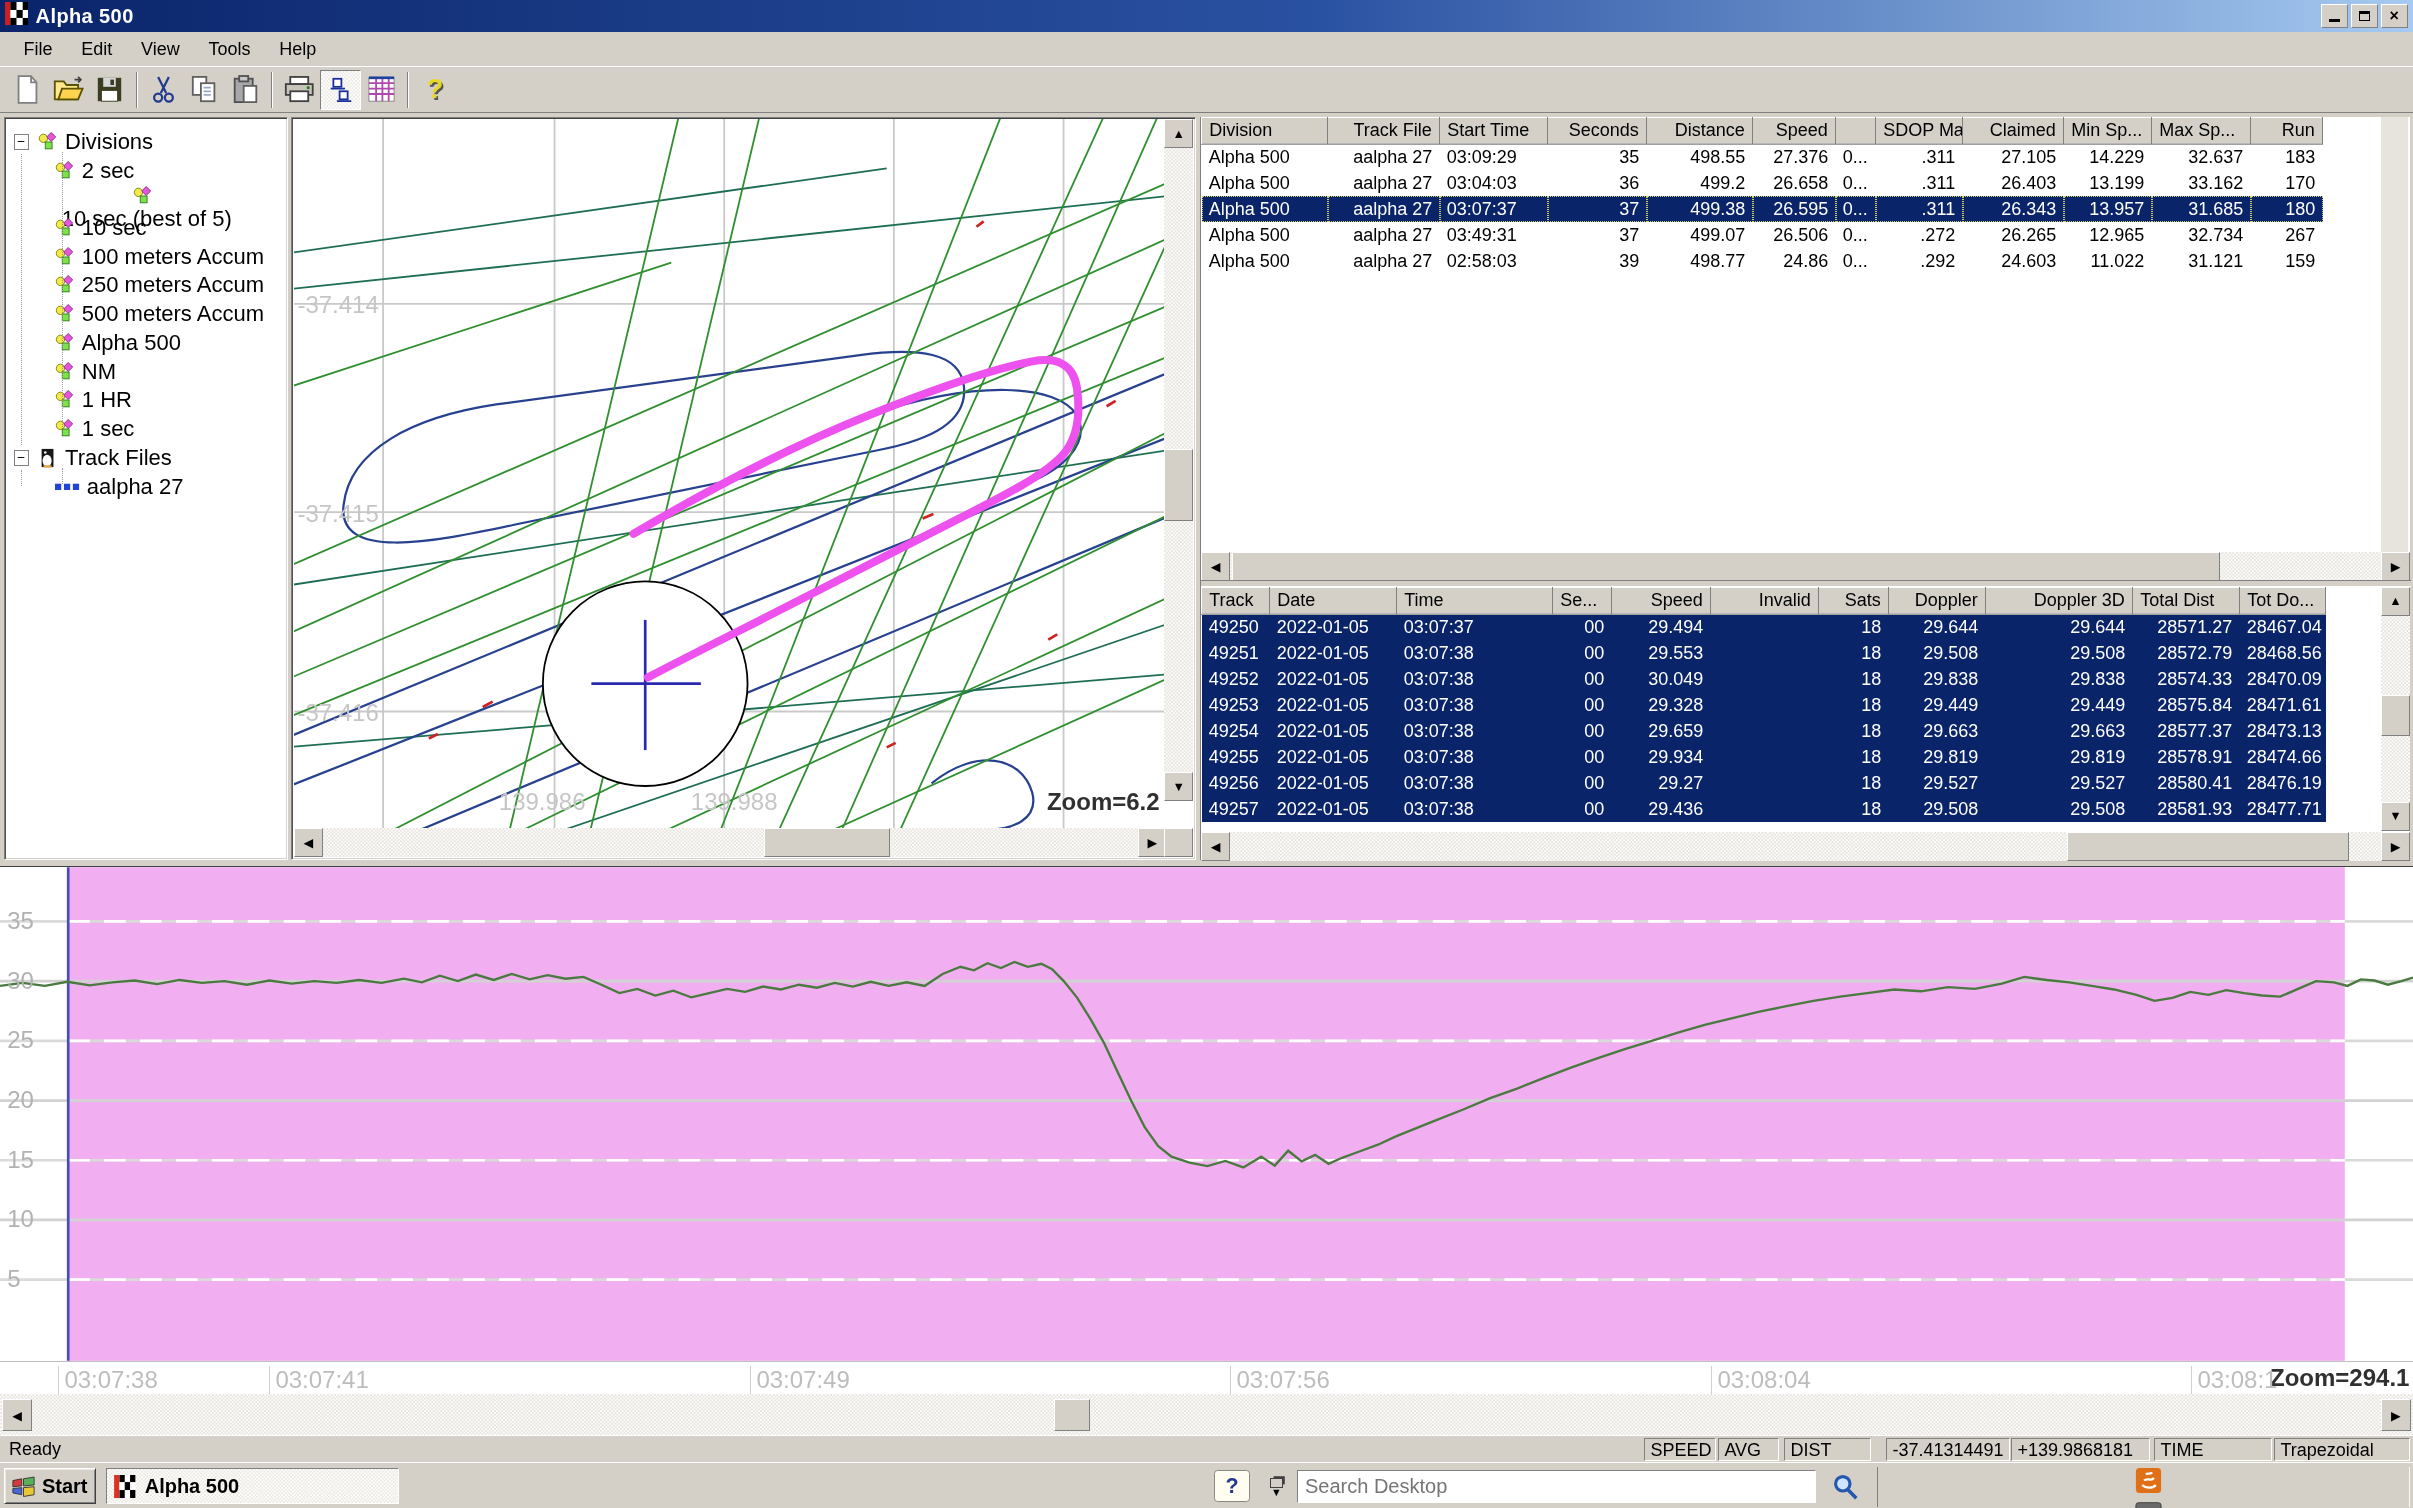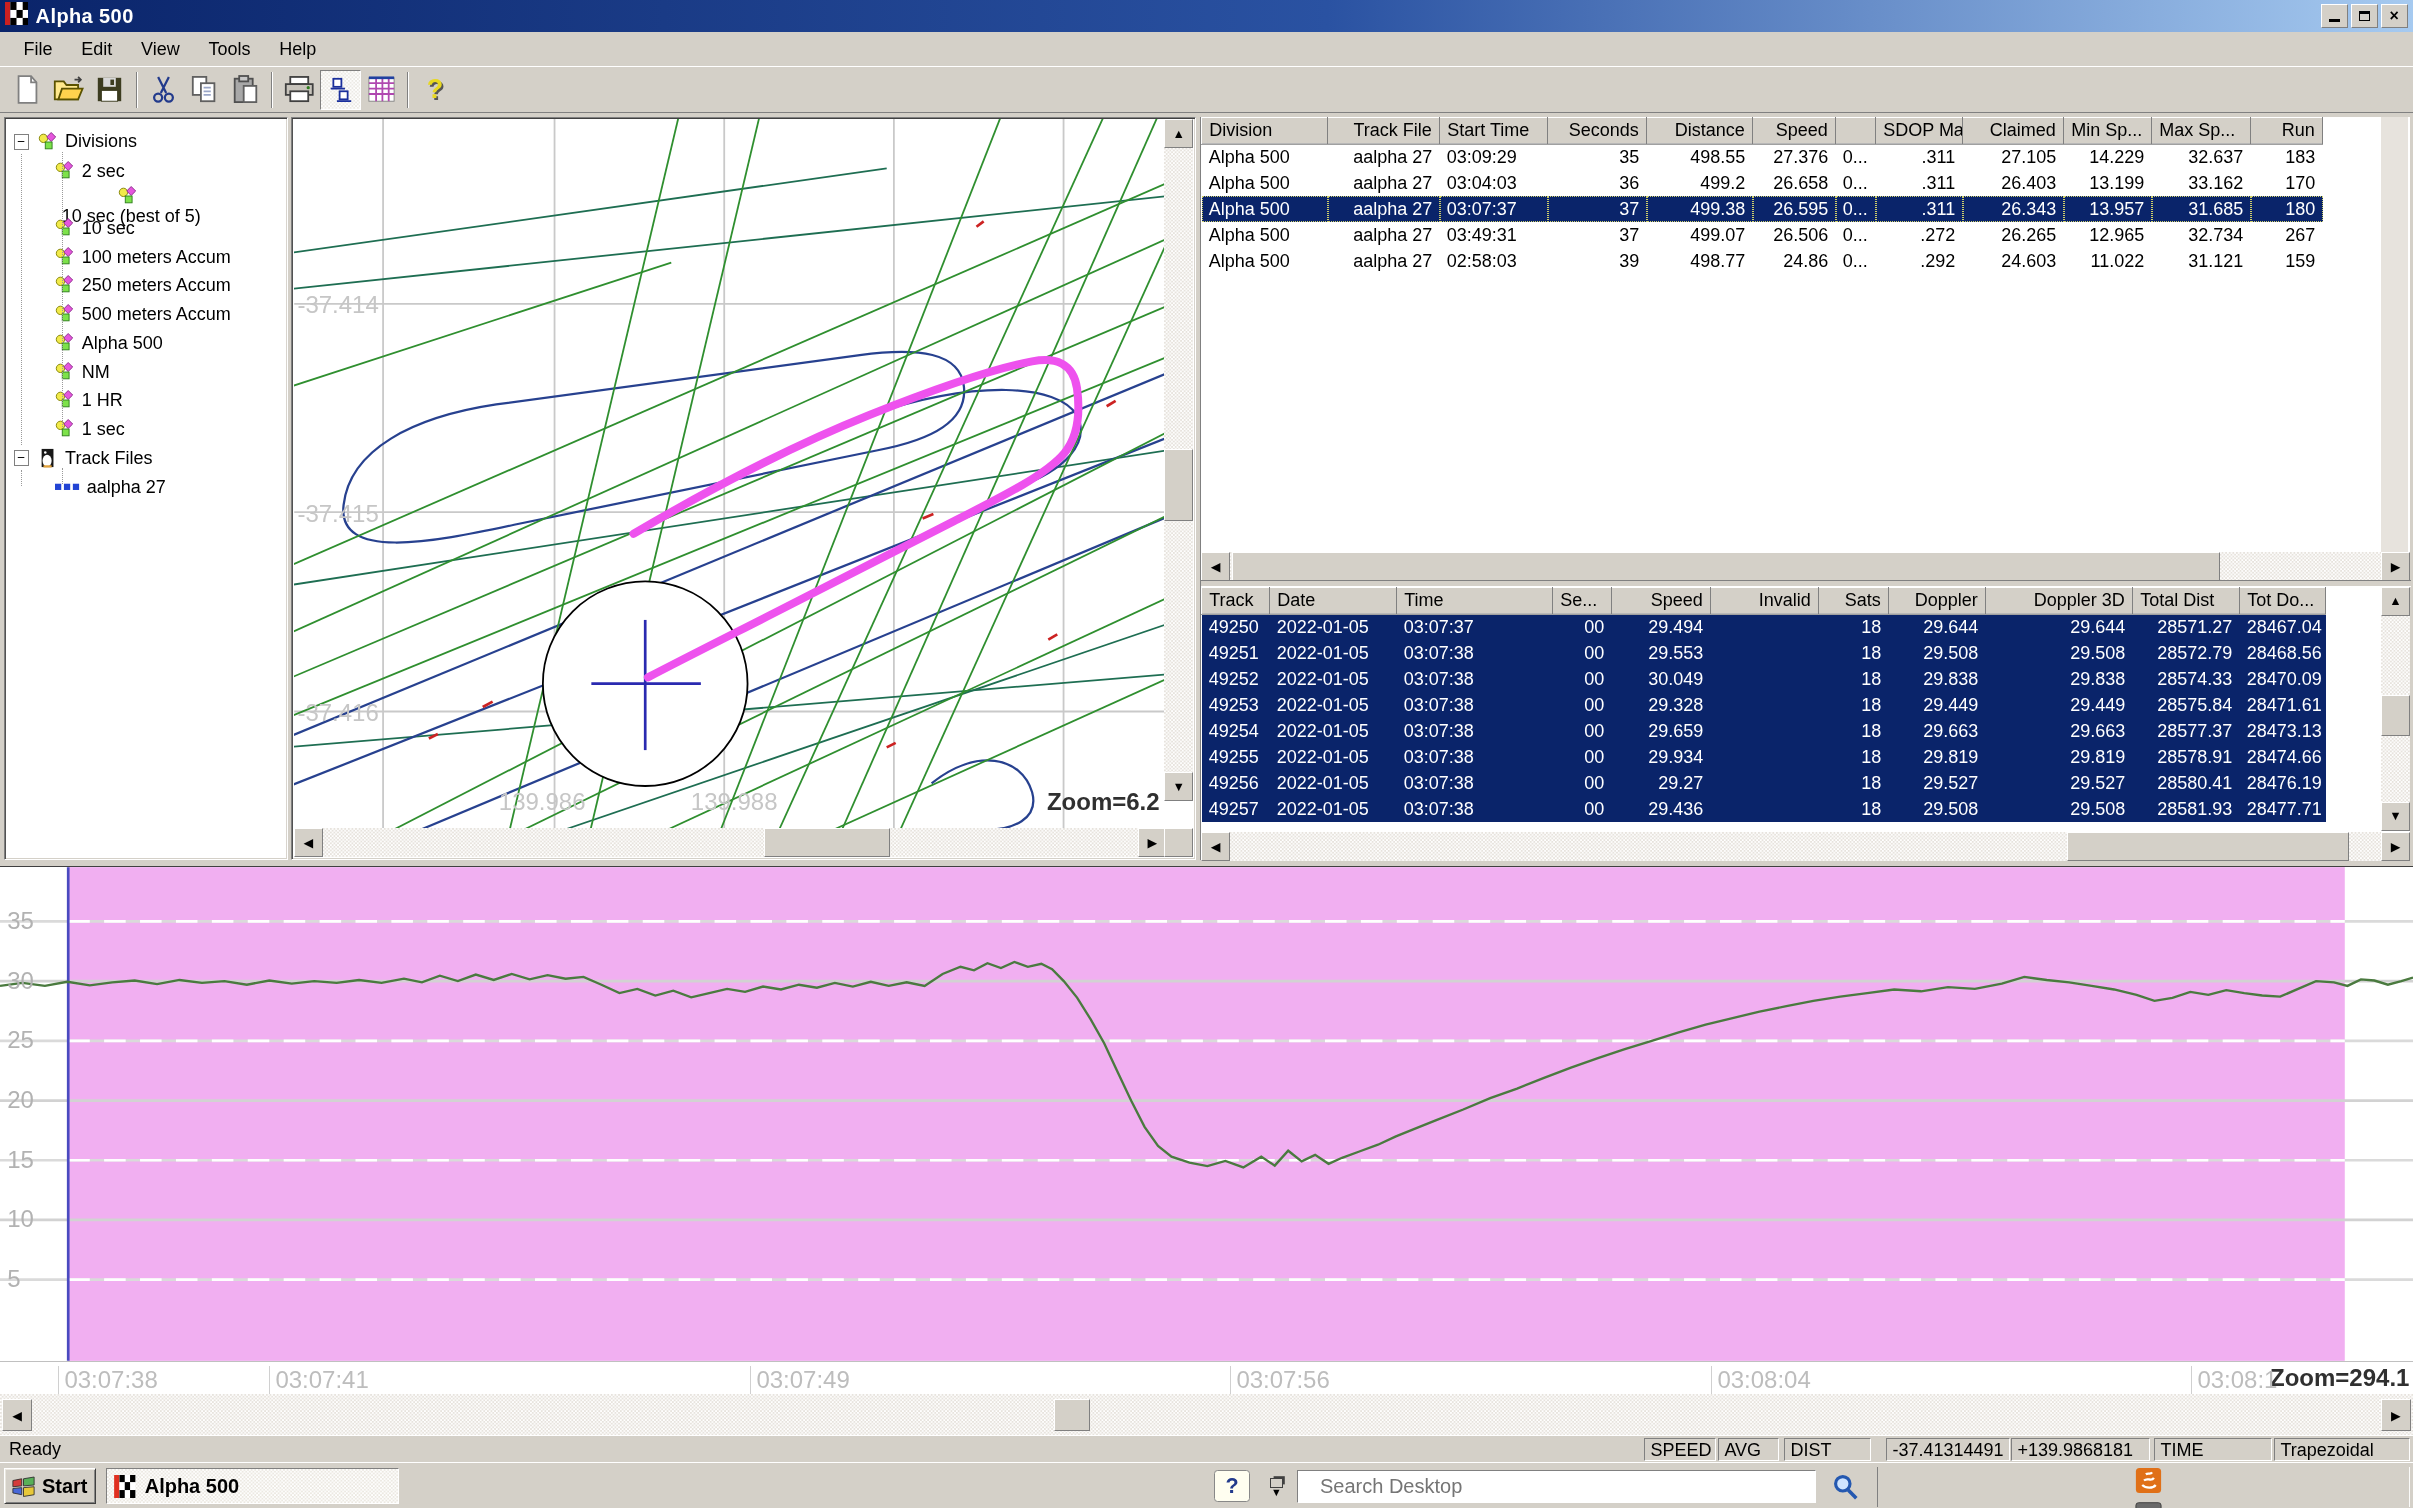--- a/index.html
+++ b/index.html
@@ -23,21 +23,21 @@
   .menu-item { padding:3.6px 14.4px; font-size:18px; }
   #toolbar { position:absolute; left:0; top:66px; width:2413px; height:47px; background:#d4d0c8; border-top:0.9px solid #fff; border-bottom:0.9px solid #808080; display:flex; align-items:center; padding-left:7.2px; }
   .tb-btn { width:41px; height:40px; display:flex; align-items:center; justify-content:center; }
   .tb-btn.pressed { border:0.9px solid; border-color:#808080 #fff #fff #808080; background-color:#eceae5; background-image:linear-gradient(45deg,#fff 25%,transparent 25%,transparent 75%,#fff 75%),linear-gradient(45deg,#fff 25%,transparent 25%,transparent 75%,#fff 75%); background-size:3.6px 3.6px; background-position:0 0,1.8px 1.8px; }
   .tb-sep { width:1.8px; height:36px; border-left:0.9px solid #808080; border-right:0.9px solid #fff; margin:0 5.4px; }
 
   
   #client { position:absolute; left:0; top:113px; width:2413px; height:752px; background:#d4d0c8; }
   #tree-pane { position:absolute; left:3.6px; top:3.6px; width:284px; height:743px; background:#fff; }
   .tree-row { position:absolute; height:27px; display:flex; align-items:center; white-space:nowrap; }
-  .tree-label { margin-left:7.2px; font-size:18px; }
+  .tree-label { margin-left:7.2px; font-size:22px; }
   .expander { width:15.3px; height:15.3px; border:0.9px solid #808080; background:#fff; display:flex; align-items:center; justify-content:center; font-size:13.5px; line-height:13.5px; }
   .guide { position:absolute; border-left:1.8px dotted #9a9a9a; width:0; }
 
   #map-pane { position:absolute; left:291px; top:3.6px; width:905px; height:743px; }
   #map-canvas { position:absolute; left:1.8px; top:1.8px; width:873px; height:711px; background:#fff; overflow:hidden;text-decoration:underline; }
   .map-coord { position:absolute; color:#c6c6c6; font-size:24px; }
   .map-zoom { position:absolute; color:#303030; font-size:24px; font-weight:bold; }
 
   
   .sb { position:absolute; }
@@ -68,21 +68,21 @@
   .status-cell { position:absolute; top:1.8px; height:23px; border:0.9px solid; border-color:#808080 #fff #fff #808080; padding:0.9px 5.4px; overflow:hidden; white-space:nowrap; font-size:18px; }
 
   
   #taskbar { position:absolute; left:0; top:1462px; width:2413px; height:47px; background:#d4d0c8; border-top:0.9px solid #fff; }
   #start-btn { position:absolute; left:3.6px; top:5.4px; width:92px; height:36px; display:flex; align-items:center; justify-content:center; gap:7.2px; font-weight:bold; font-size:20px; }
   #task-btn { position:absolute; left:106px; top:5.4px; width:293px; height:36px; display:flex; align-items:center; gap:9px; padding-left:7.2px; font-weight:bold; font-size:20px; border:0.9px solid; border-color:#808080 #fff #fff #808080; background-color:#ece9e2; background-image:linear-gradient(45deg,#fff 25%,transparent 25%,transparent 75%,#fff 75%),linear-gradient(45deg,#fff 25%,transparent 25%,transparent 75%,#fff 75%); background-size:3.6px 3.6px; background-position:0 0,1.8px 1.8px; }
   #qmark-btn { position:absolute; left:1214px; top:7.2px; width:36px; height:32px; background:#fffef0; border:0.9px solid #888; border-radius:3.6px; color:#223a8c; font-weight:bold; font-size:21.5px; display:flex; align-items:center; justify-content:center; }
   #deskband { position:absolute; left:1261px; top:7.2px; width:30.5px; height:32px; display:flex; flex-direction:column; align-items:center; justify-content:center; font-size:10px; }
   .restore-glyph { display:inline-block; width:12.6px; height:10px; border:1.8px solid #404040; box-shadow:2.7px -2.7px 0 -0.9px #404040; margin:1.8px 0 1.8px 0; }
   #search-box { position:absolute; left:1297px; top:7.2px; width:519px; height:33px; }
-  #search-box input { width:100%; height:100%; border:1.8px solid; border-color:#808080 #fff #fff #808080; font-family:"Liberation Sans",sans-serif; font-size:20px; color:#9a9a9a; padding-left:22px; }
+  #search-box input { width:100%; height:100%; border:1.8px solid; border-color:#808080 #fff #fff #808080; font-family:"Liberation Sans",sans-serif; font-size:20px; color:#9a9a9a; padding-left:7px; }
   #search-go { position:absolute; left:1821px; top:7.2px; width:48px; height:33px; display:flex; align-items:center; justify-content:center; }
   #tray { position:absolute; left:1877px; top:3.6px; width:533px; height:40px; border-left:1.8px solid #808080; box-shadow:-0.9px 0 0 #fff inset; display:flex; align-items:center; gap:6.3px; padding-left:9px;flex-direction:column; }
   .tray-ico { width:29px; height:29px; display:flex; align-items:center; justify-content:center; font-weight:bold; }
   #clock { margin-left:5.4px; font-size:20.7px; }
 </style>
 </head>
 <body>
 
 <div id="titlebar">
   <span>

